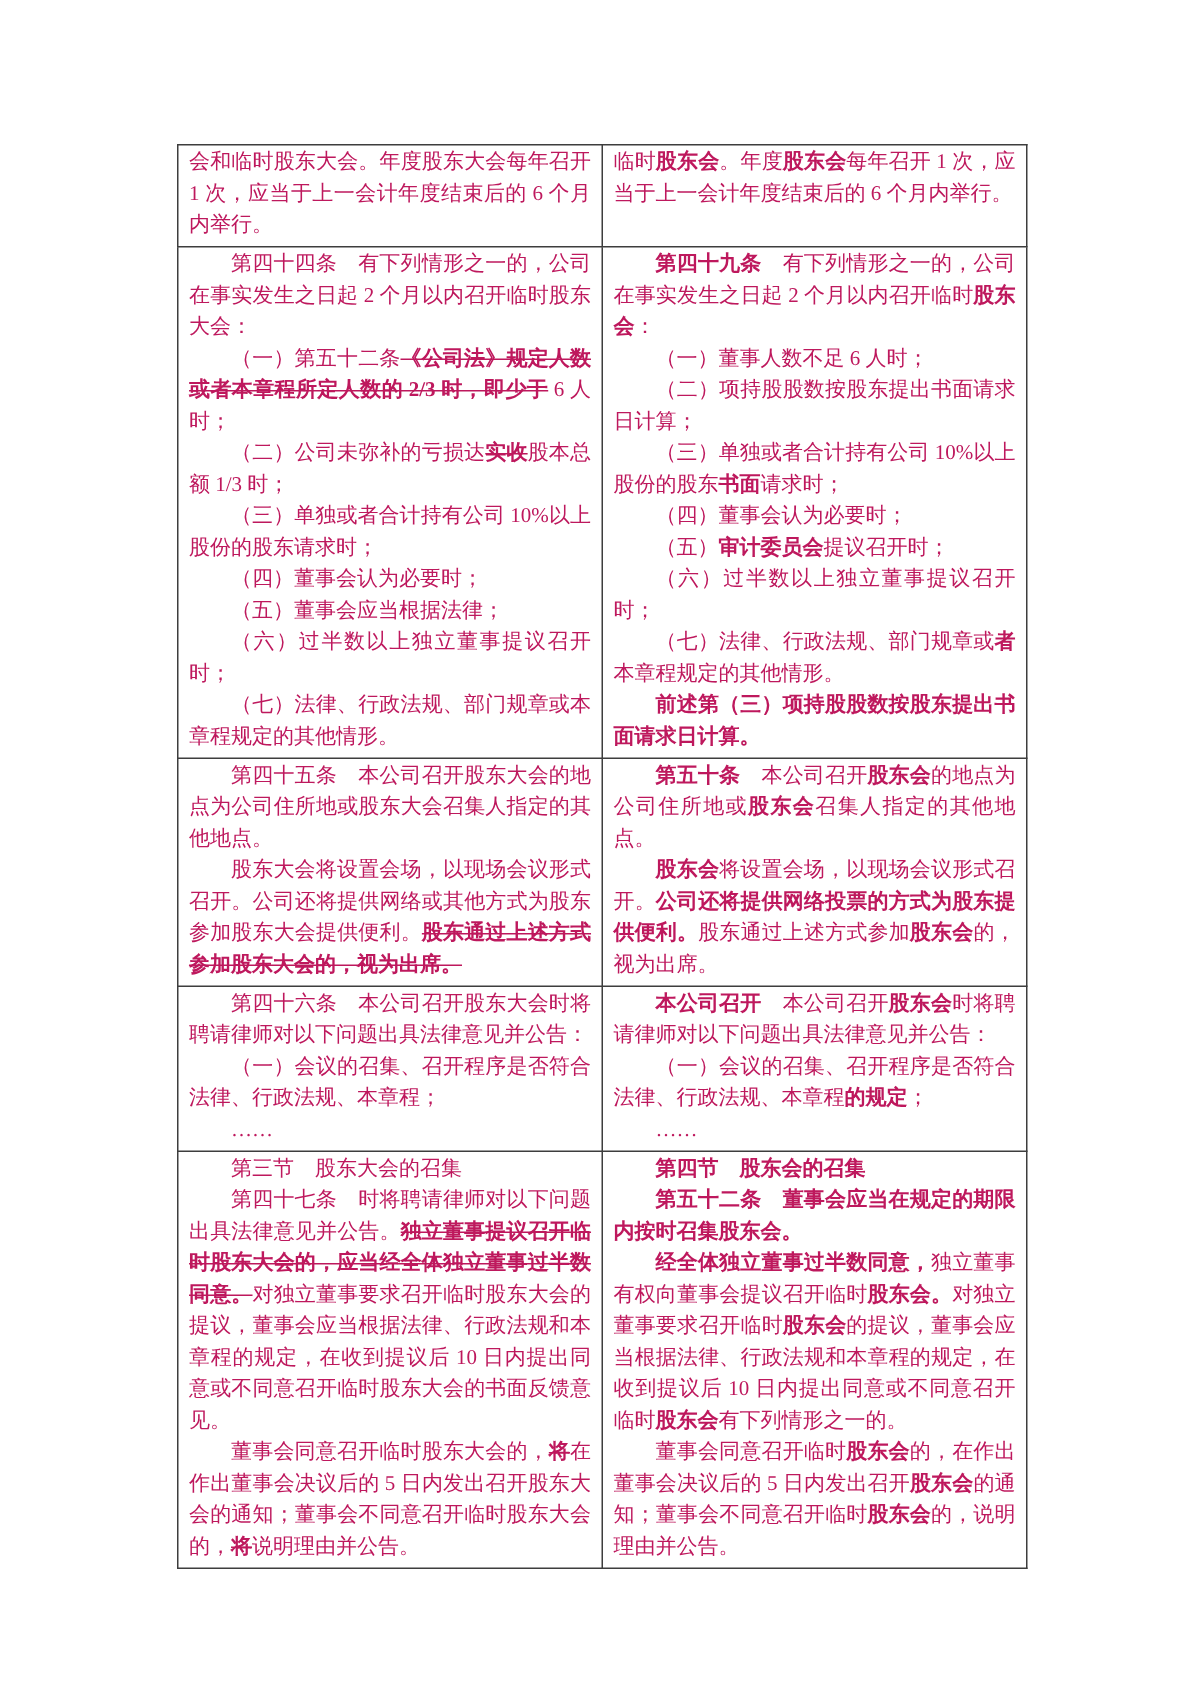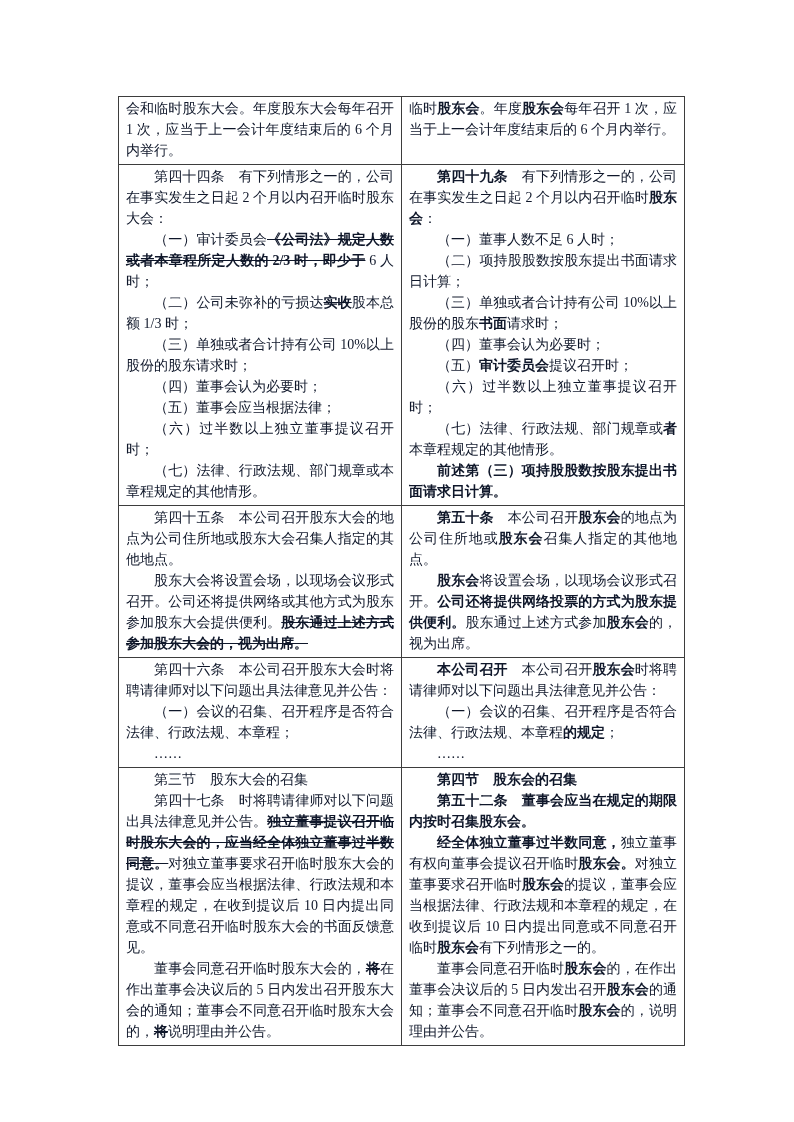--- a/index.html
+++ b/index.html
@@ -24,21 +24,21 @@
   table.rev td {
     width: 50%;
     border: 1px solid #3d3d3d;
     vertical-align: top;
     padding: 1px 7px 3px 7px;
   }
   p.para {
     margin: 0;
     font-size: 14px;
     line-height: 21px;
-    color: #0f172a;
+    color: #be185d;
     text-align: justify;
     text-indent: 2em;
   }
   p.para.no-indent { text-indent: 0; }
   span.run-n { font-weight: normal; }
   span.run-b { font-weight: bold; }
   span.run-bs { font-weight: bold; text-decoration: line-through; }
 </style>
 </head>
 <body>
@@ -50,21 +50,21 @@
           <td>
             <p class="para no-indent"><span class="run-n">会和临时股东大会。年度股东大会每年召开 1 次，应当于上一会计年度结束后的 6 个月内举行。</span></p>
           </td>
           <td>
             <p class="para no-indent"><span class="run-n">临时</span><span class="run-b">股东会</span><span class="run-n">。年度</span><span class="run-b">股东会</span><span class="run-n">每年召开 1 次，应当于上一会计年度结束后的 6 个月内举行。</span></p>
           </td>
         </tr>
         <tr>
           <td>
             <p class="para"><span class="run-n">第四十四条　有下列情形之一的，公司在事实发生之日起 2 个月以内召开临时股东大会：</span></p>
-            <p class="para"><span class="run-n">（一）审计委员会</span><span class="run-bs">《公司法》规定人数或者本章程所定人数的 2/3 时，即少于</span><span class="run-n"> 6 人时；</span></p>
+            <p class="para"><span class="run-n">（一）第五十二条</span><span class="run-bs">《公司法》规定人数或者本章程所定人数的 2/3 时，即少于</span><span class="run-n"> 6 人时；</span></p>
             <p class="para"><span class="run-n">（二）公司未弥补的亏损达</span><span class="run-bs">实收</span><span class="run-n">股本总额 1/3 时；</span></p>
             <p class="para"><span class="run-n">（三）单独或者合计持有公司 10%以上股份的股东请求时；</span></p>
             <p class="para"><span class="run-n">（四）董事会认为必要时；</span></p>
             <p class="para"><span class="run-n">（五）董事会应当根据法律；</span></p>
             <p class="para"><span class="run-n">（六）过半数以上独立董事提议召开时；</span></p>
             <p class="para"><span class="run-n">（七）法律、行政法规、部门规章或本章程规定的其他情形。</span></p>
           </td>
           <td>
             <p class="para"><span class="run-b">第四十九条</span><span class="run-n">　有下列情形之一的，公司在事实发生之日起 2 个月以内召开临时</span><span class="run-b">股东会</span><span class="run-n">：</span></p>
             <p class="para"><span class="run-n">（一）董事人数不足 6 人时；</span></p>

